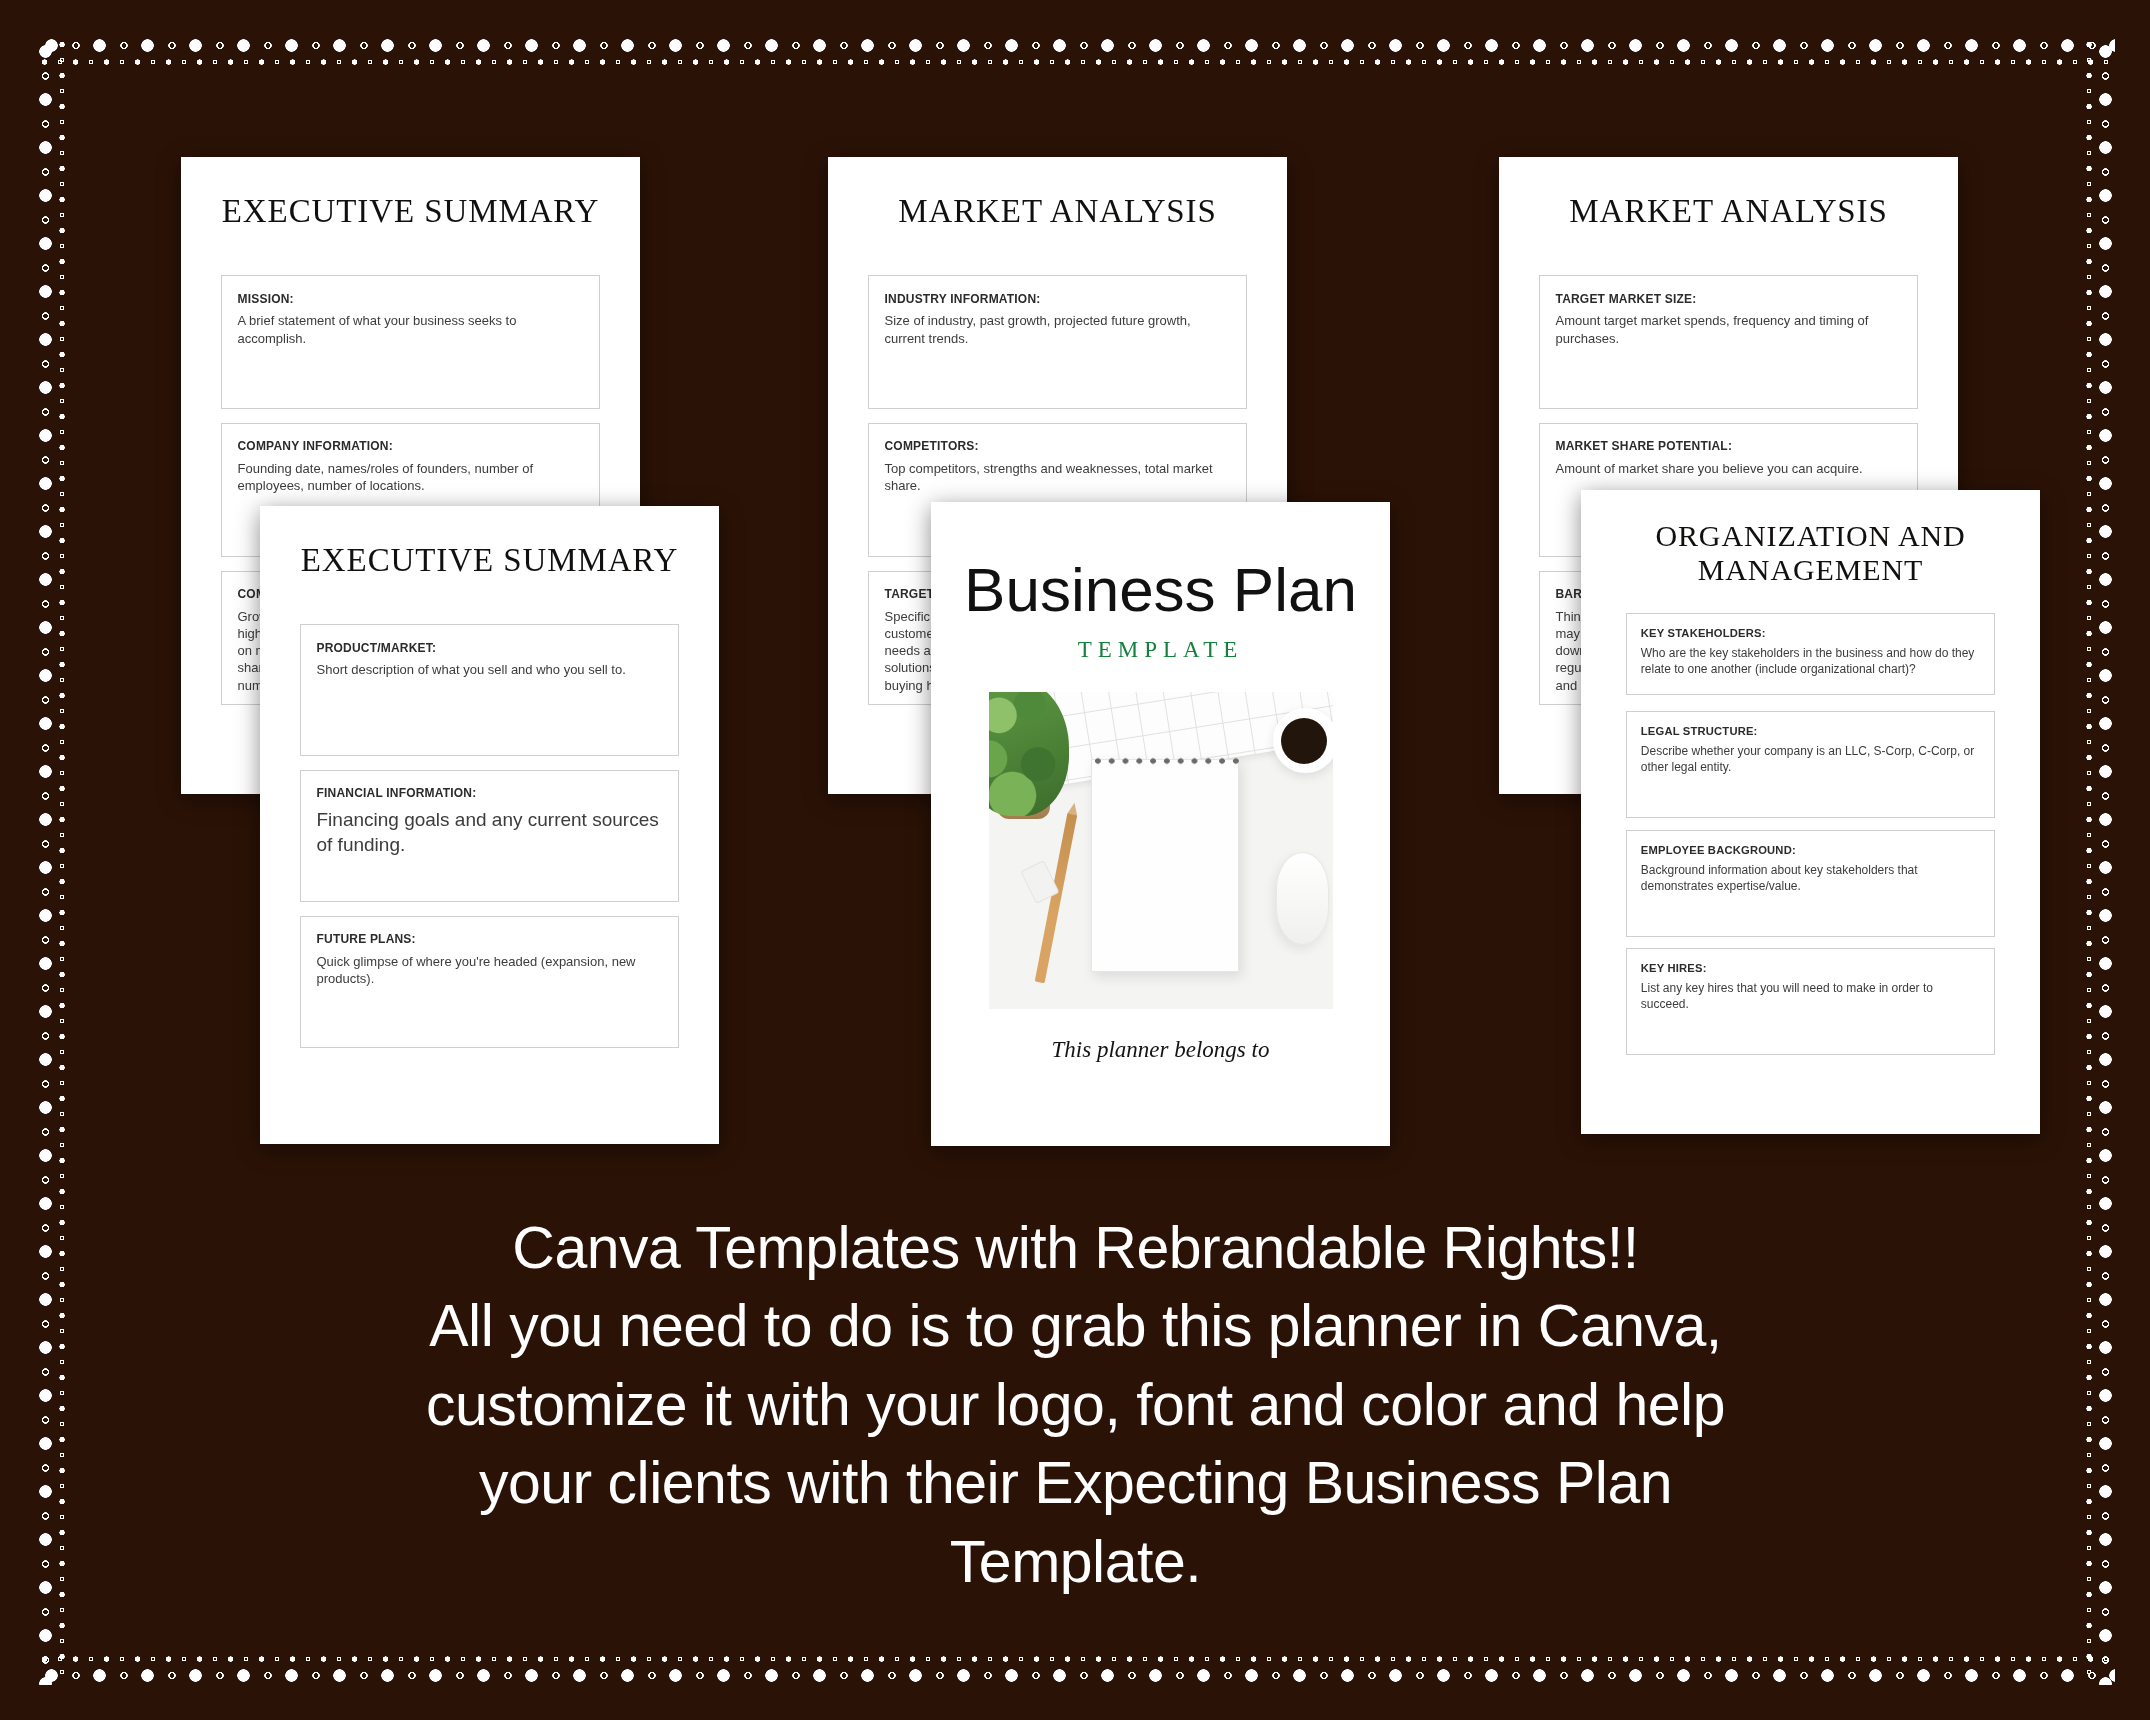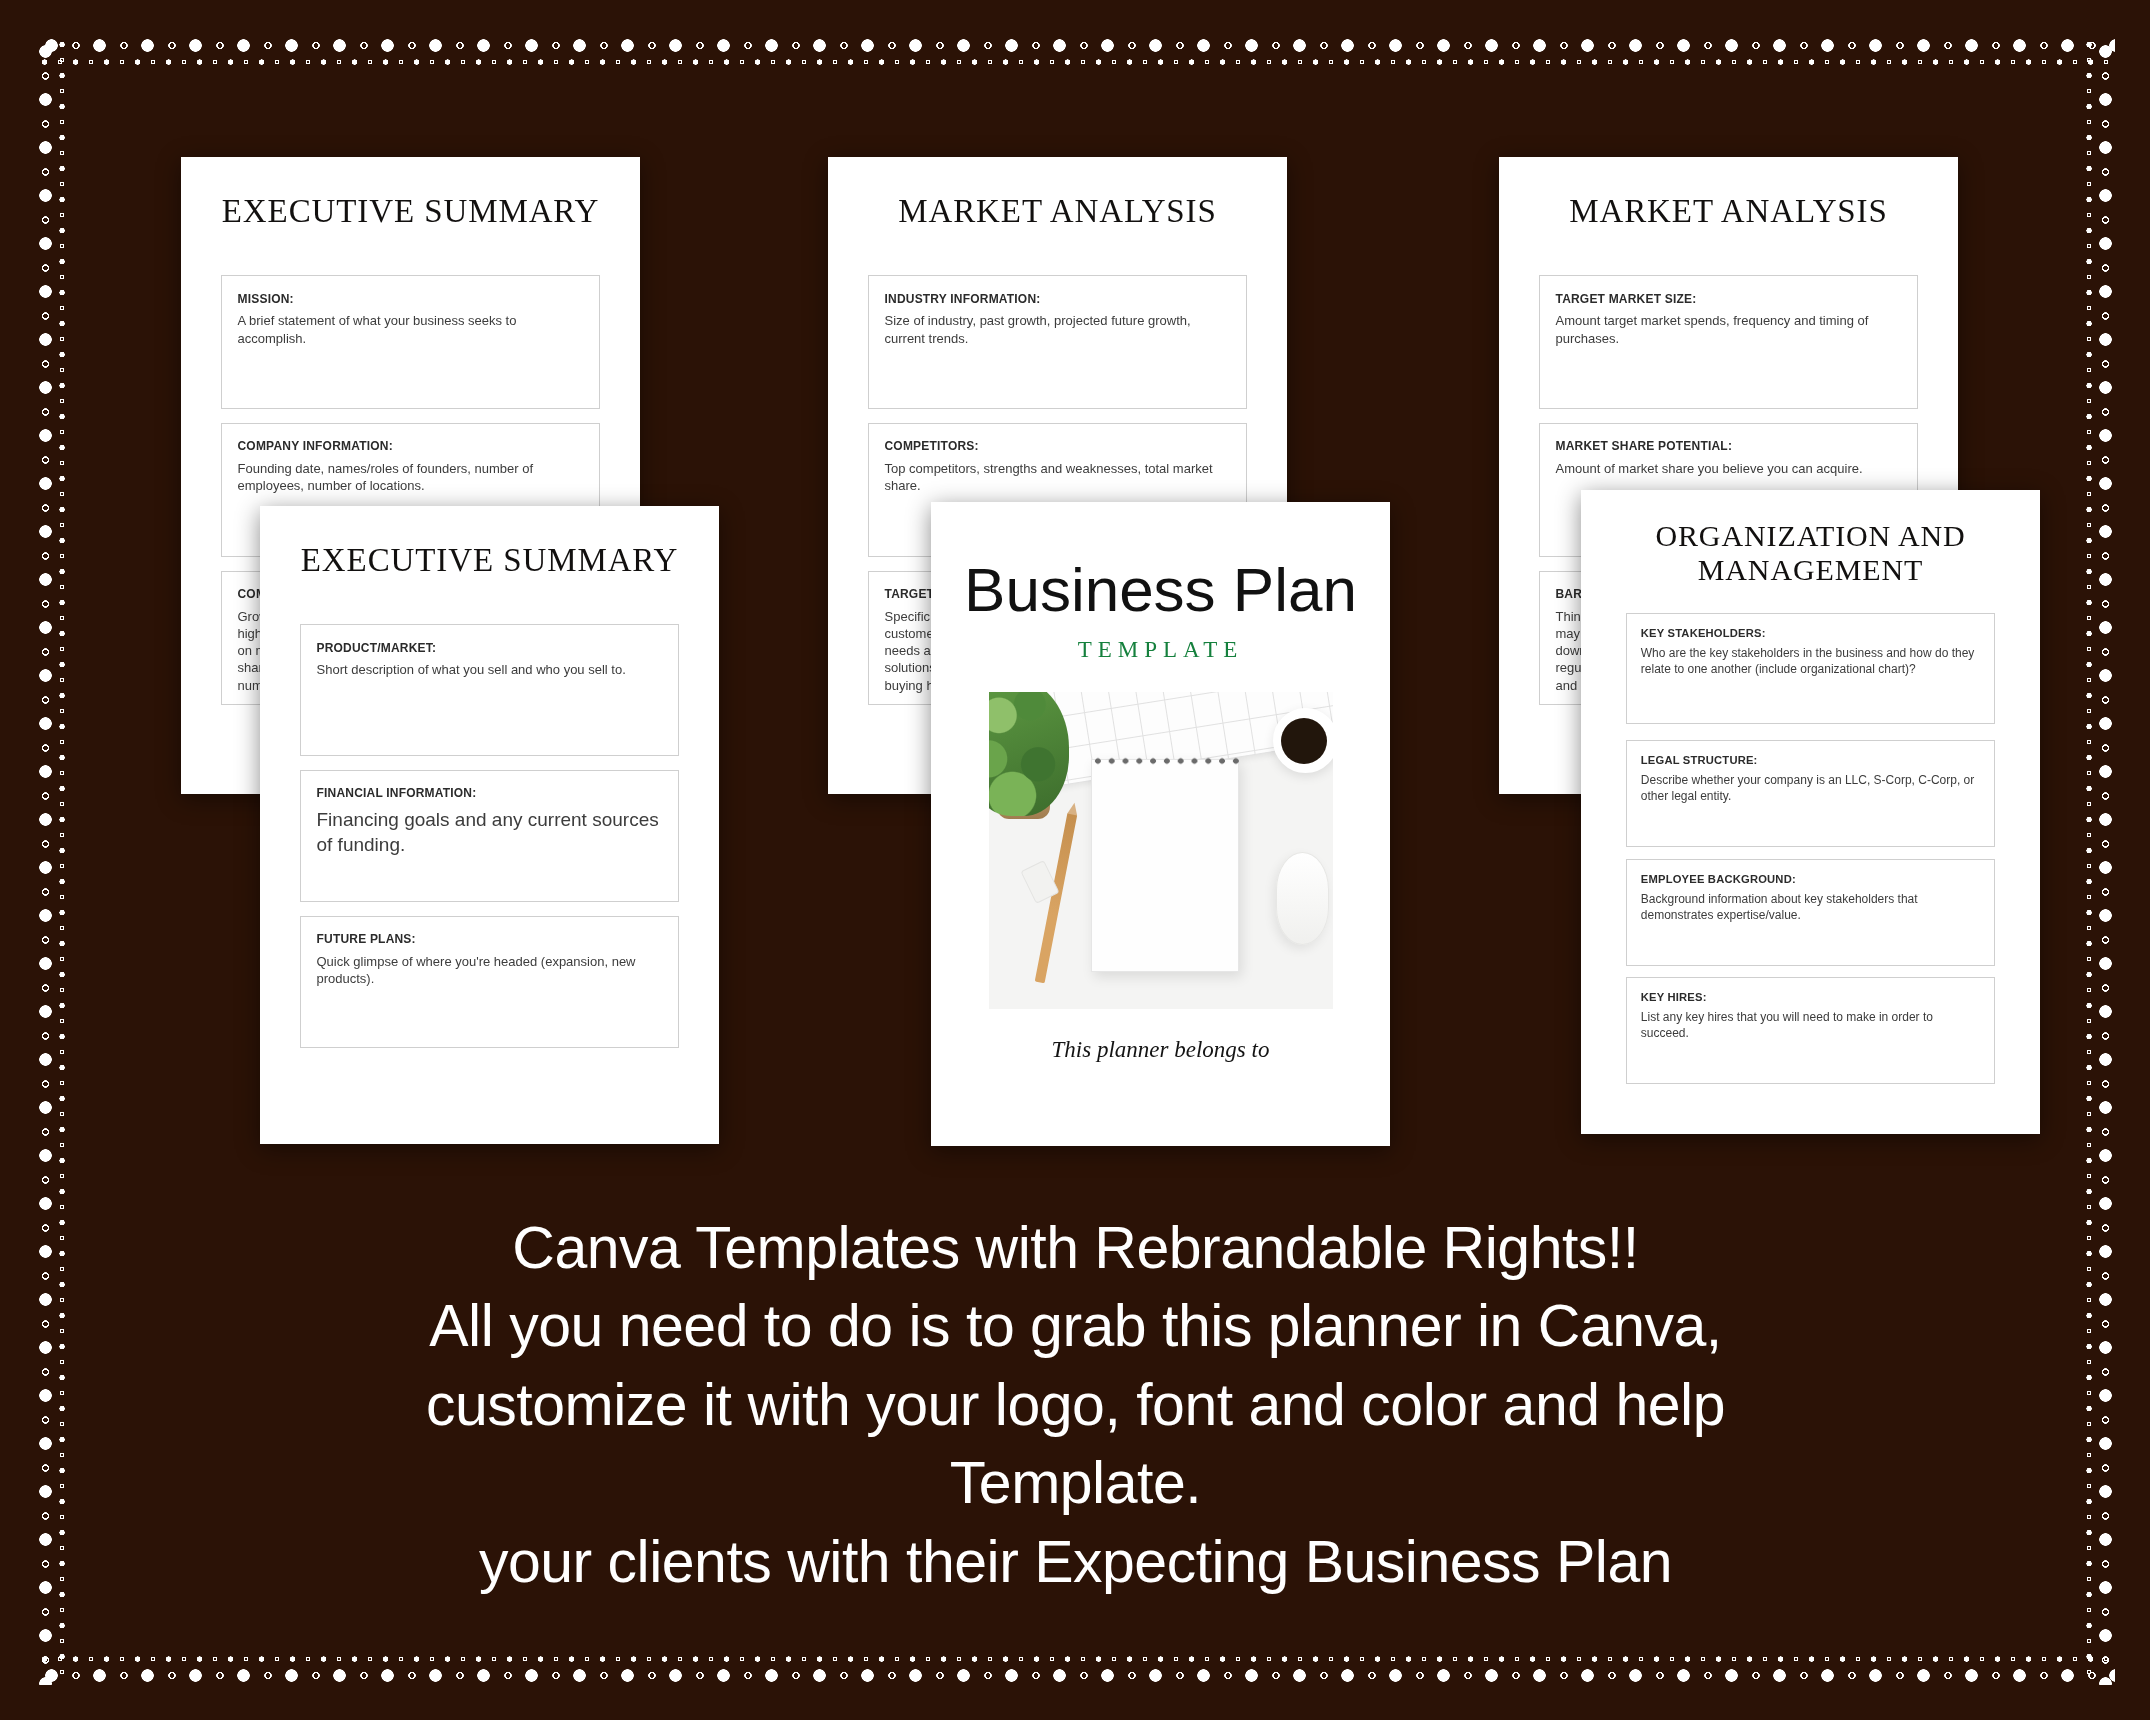--- a/index.html
+++ b/index.html
@@ -330,21 +330,21 @@
   <div class="field-box" style="margin:13.8px 40px 0; height:132px; padding:15.5px 15.5px 0;">
     <div class="field-label" style="font-size:12px;">FUTURE PLANS:</div>
     <div class="field-hint" style="font-size:13px; margin-top:6.9px; line-height:1.32;">Quick glimpse of where you're headed (expansion, new products).</div>
   </div>
 </div>
 
 <div class="card" style="left:1581px; top:490px; width:459px; height:644px;">
   <div class="card-title" style="font-size:30px; margin-top:29px; line-height:1.14;">ORGANIZATION AND</div>
   <div class="card-title" style="font-size:30px; line-height:1.14;">MANAGEMENT</div>
 
-  <div class="field-box" style="margin:26px 45px 16px; height:111px; padding:13px 13.8px 0;">
+  <div class="field-box" style="margin:26px 45px 16px; height:82px; padding:13px 13.8px 0;">
     <div class="field-label" style="font-size:11.2px;">KEY STAKEHOLDERS:</div>
     <div class="field-hint" style="font-size:12px; margin-top:6px; line-height:1.34;">Who are the key stakeholders in the business and how do they relate to one another (include organizational chart)?</div>
   </div>
 
   <div class="field-box" style="margin:11.2px 45px 0; height:107px; padding:13px 13.8px 0;">
     <div class="field-label" style="font-size:11.2px;">LEGAL STRUCTURE:</div>
     <div class="field-hint" style="font-size:12px; margin-top:6px; line-height:1.34;">Describe whether your company is an LLC, S-Corp, C-Corp, or other legal entity.</div>
   </div>
 
   <div class="field-box" style="margin:11.2px 45px 0; height:107px; padding:13px 13.8px 0;">
@@ -378,16 +378,16 @@
   </div>
 
   <div class="belongs">This planner belongs to</div>
 
 </div>
 
 <div class="caption">
   <div>Canva Templates with Rebrandable Rights!!</div>
   <div>All you need to do is to grab this planner in Canva,</div>
   <div>customize it with your logo, font and color and help</div>
+  <div>your clients with their Expecting Business Plan</div>
   <div>Template.</div>
-  <div>your clients with their Expecting Business Plan</div>
 </div>
 
 
 </body></html>

